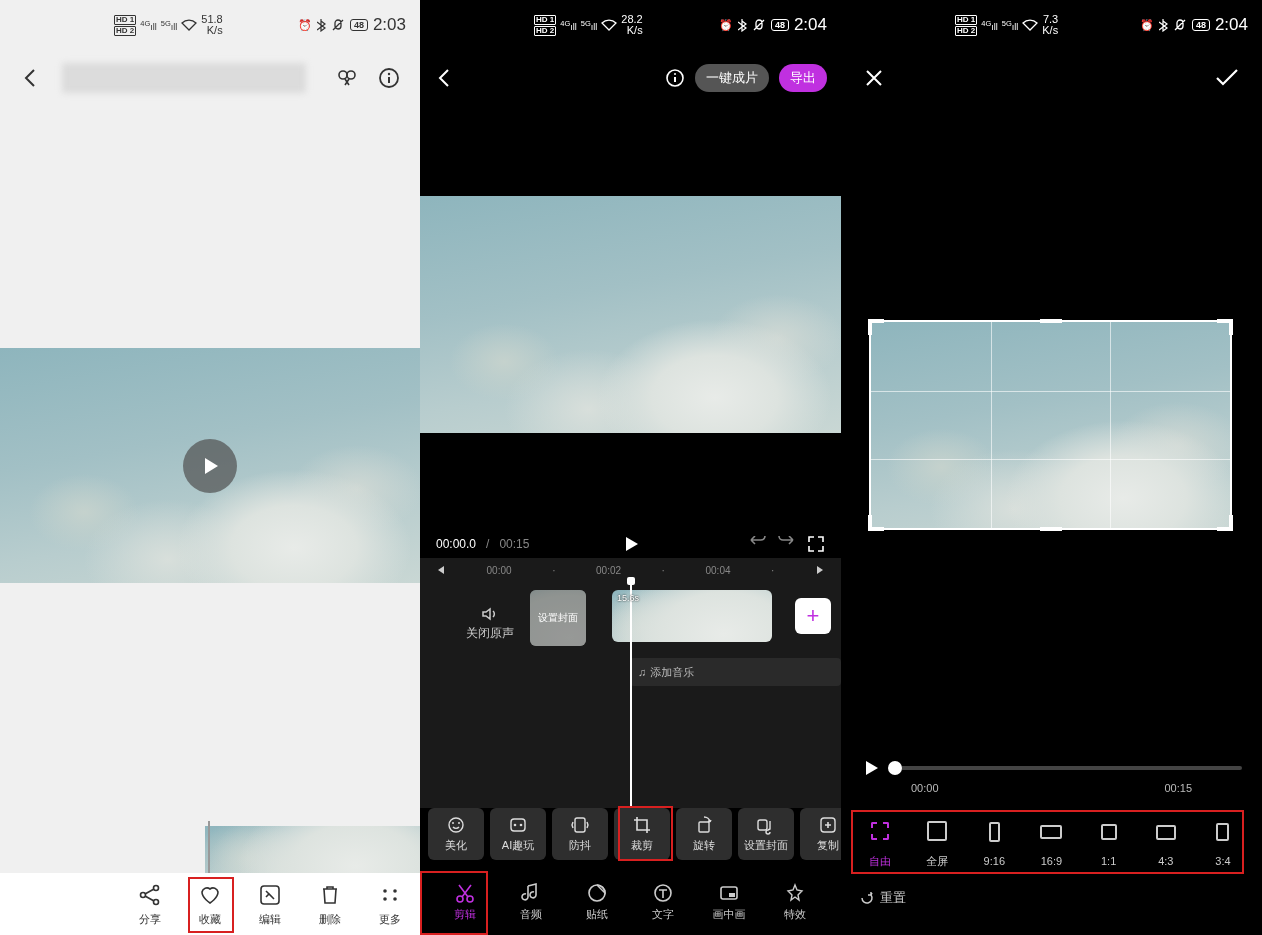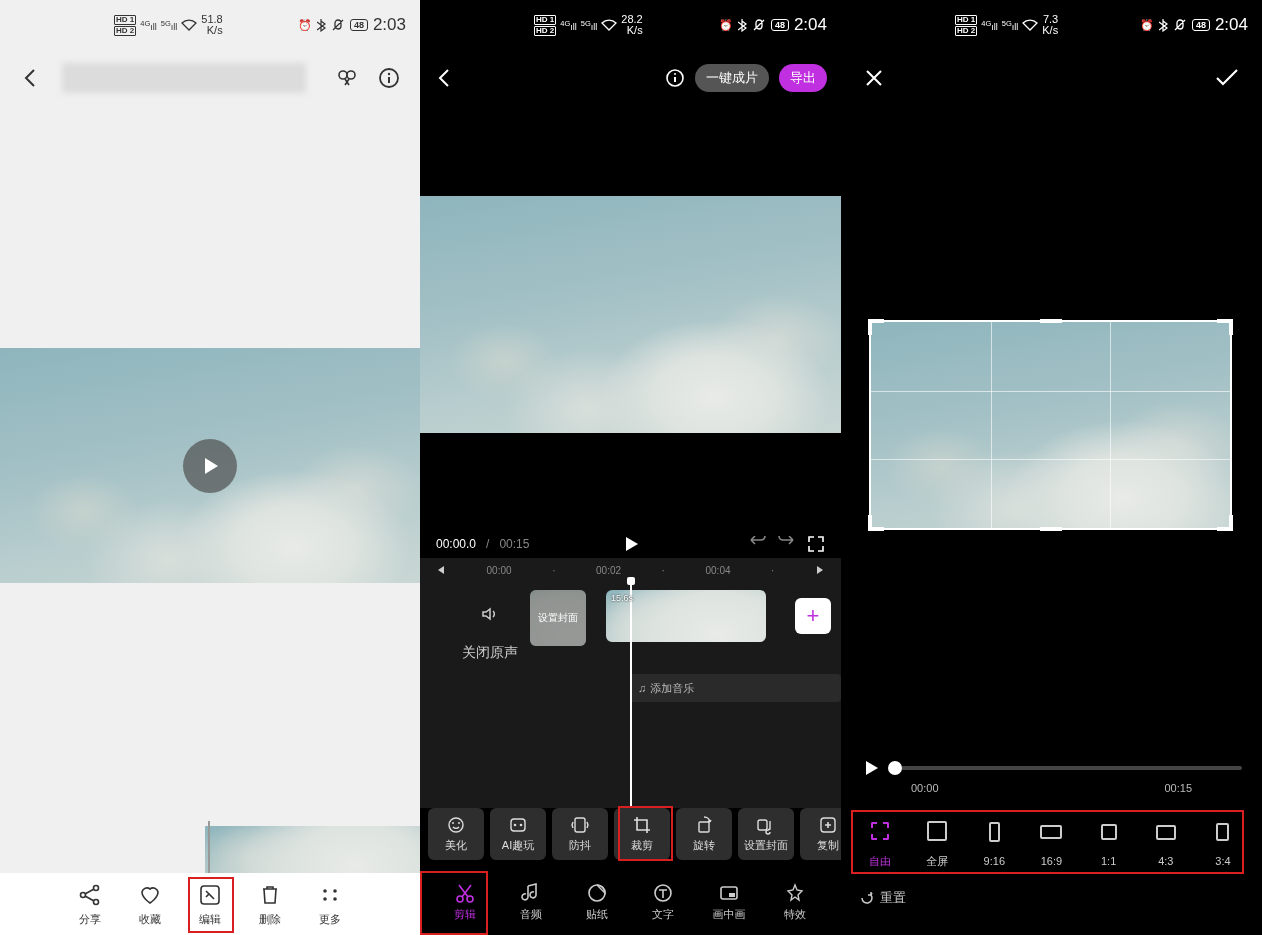--- a/index.html
+++ b/index.html
@@ -20,21 +20,21 @@
 .sb-right{display:flex;align-items:center;gap:5px}
 .sb-batt{border:1px solid currentColor;border-radius:3px;padding:0 3px;font-size:9px;font-weight:bold}
 .sb-time{font-size:17px;font-weight:500}
 
 
 .s1-top{height:55px;display:flex;align-items:center;padding:0 20px;gap:20px}
 .s1-title{flex:1;height:30px;background:rgba(200,200,200,0.5);filter:blur(3px);border-radius:3px;margin-right:10px}
 .s1-preview{position:absolute;top:348px;left:0;right:0;height:235px}
 .s1-thumbs{position:absolute;bottom:62px;left:205px;right:0;height:47px;display:flex}
 .s1-thumb-marker{position:absolute;bottom:62px;left:208px;width:2px;height:52px;background:#999}
-.s1-bottom{position:absolute;bottom:0;left:0;right:0;height:62px;display:flex;justify-content:center;align-items:center;background:#fff}
+.s1-bottom{position:absolute;bottom:0;left:0;right:0;height:62px;display:flex;justify-content:flex-end;align-items:center;background:#fff}
 .s1-btn{display:flex;flex-direction:column;align-items:center;gap:4px;color:#333;width:60px}
 .s1-btn-icon{height:26px;display:flex;align-items:center;justify-content:center}
 .s1-btn-label{font-size:11px}
 .s1-edit-hl{position:absolute;bottom:2px;left:188px;width:46px;height:56px;border:2px solid #d82020;pointer-events:none}
 .play-btn{position:absolute;top:50%;left:50%;transform:translate(-50%,-50%);width:54px;height:54px;border-radius:50%;background:rgba(80,80,80,0.7);display:flex;align-items:center;justify-content:center}
 
 
 .s2-top{height:55px;display:flex;align-items:center;padding:0 14px;gap:10px}
 .s2-spacer{flex:1}
 .pill{padding:5px 11px;border-radius:14px;font-size:13px;color:#fff}
@@ -42,23 +42,23 @@
 .pill-purple{background:#c030e0}
 .s2-preview{position:absolute;top:196px;left:0;right:0;height:237px}
 .s2-controls{position:absolute;top:530px;left:0;right:0;height:28px;display:flex;align-items:center;padding:0 16px;gap:10px;color:#fff;font-size:12px}
 .s2-time-cur{color:#fff}
 .s2-time-dur{color:#888}
 .s2-ctrl-spacer{flex:1}
 .s2-play{position:absolute;left:50%;transform:translateX(-50%)}
 .s2-timeline{position:absolute;top:558px;left:0;right:0;height:250px;background:#1a1a1a}
 .s2-tl-ruler{height:24px;display:flex;align-items:center;justify-content:space-between;padding:0 14px;color:#888;font-size:10px}
 .s2-tl-row{display:flex;align-items:flex-start;padding:8px 0 0 0;gap:10px}
-.s2-mute{width:60px;display:flex;flex-direction:column;align-items:center;gap:20px;color:#ccc;font-size:14px;padding-top:14px;margin-left:40px}
+.s2-mute{width:60px;display:flex;flex-direction:column;align-items:center;gap:1px;color:#ccc;font-size:12px;padding-top:14px;margin-left:40px}
 .s2-cover{width:56px;height:56px;border-radius:6px;display:flex;align-items:center;justify-content:center;color:#fff;font-size:10px;position:relative;overflow:hidden}
-.s2-clips{position:relative;flex:1;height:56px;margin-left:10px}
+.s2-clips{position:relative;flex:1;height:56px;margin-left:16px}
 .s2-clip{position:absolute;top:0;left:0;height:52px;border-radius:6px;overflow:hidden;display:flex}
 .s2-clip-dur{position:absolute;top:3px;left:5px;font-size:9px;color:#fff;text-shadow:0 0 2px #000;z-index:2}
 .s2-add{position:absolute;right:10px;top:8px;width:36px;height:36px;border-radius:6px;background:#fff;display:flex;align-items:center;justify-content:center;color:#c030e0;font-size:22px}
 .s2-music{margin:12px 0 0 210px;height:28px;background:#2a2a2a;border-radius:4px;display:flex;align-items:center;padding:0 8px;color:#bbb;font-size:11px;gap:4px}
 .s2-playhead{position:absolute;top:24px;bottom:0;left:210px;width:2px;background:#fff}
 .s2-playhead::before{content:"";position:absolute;top:-5px;left:-3px;width:8px;height:8px;background:#fff;border-radius:2px}
 .s2-toolrow{position:absolute;top:808px;left:0;right:0;height:56px;display:flex;gap:6px;padding:0 8px;overflow:hidden}
 .s2-tool{flex-shrink:0;width:56px;height:52px;background:#2e2e2e;border-radius:6px;display:flex;flex-direction:column;align-items:center;justify-content:center;gap:3px;color:#ddd;font-size:11px}
 .s2-crop-hl{position:absolute;top:806px;left:198px;width:55px;height:55px;border:2px solid #d82020;pointer-events:none;z-index:3}
 .s2-tabrow{position:absolute;bottom:0;left:12px;right:0;height:66px;display:flex;background:#000;overflow:hidden}

